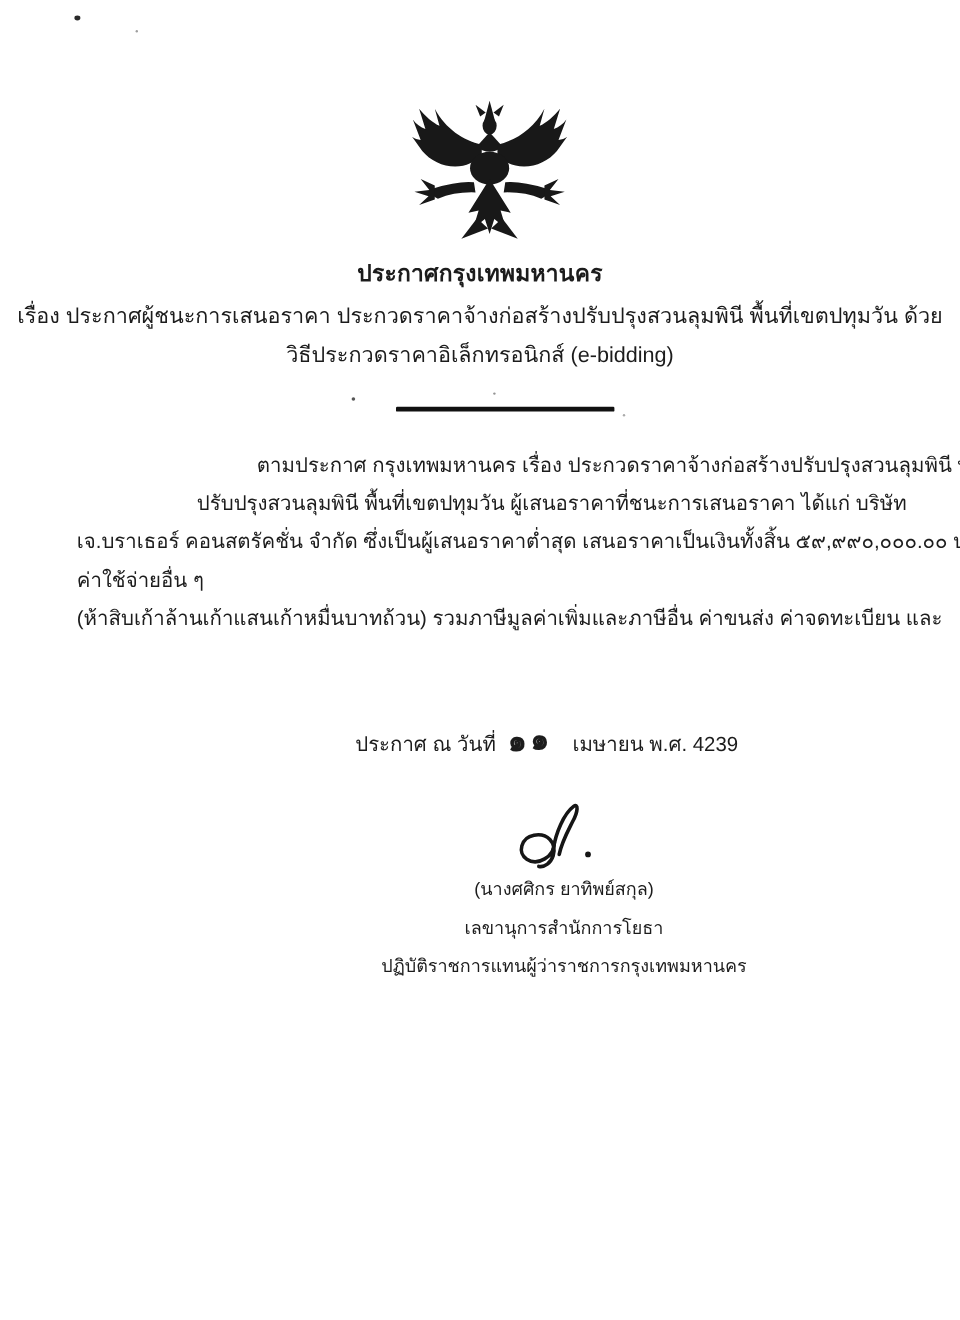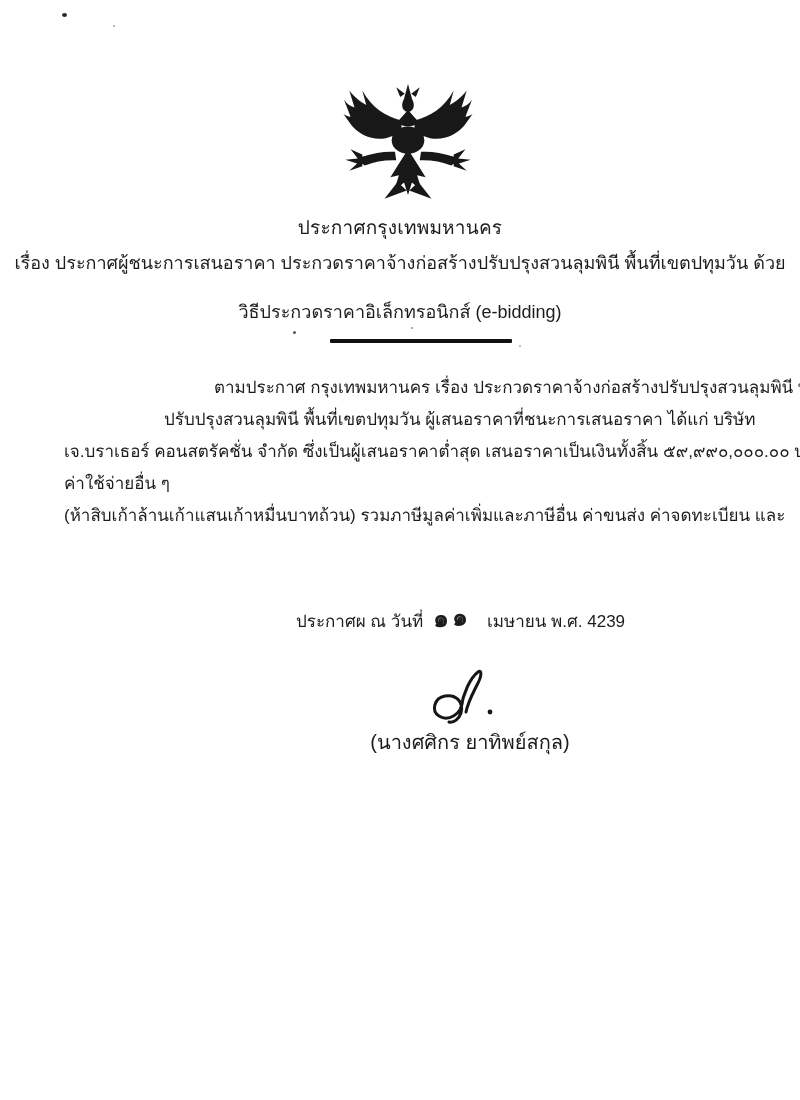--- a/index.html
+++ b/index.html
@@ -33,35 +33,35 @@
   }
   .emblem svg { width: 100%; height: 100%; }
 
   .doc-title {
     position: absolute;
     top: 212px;
     left: 0;
     width: 100%;
     text-align: center;
     font-size: 19px;
-    font-weight: 400;
+    font-weight: 700;
     white-space: nowrap;
     letter-spacing: .2px;
   }
   .subject-line {
     position: absolute;
     left: 0;
     width: 100%;
     text-align: center;
     font-size: 18px;
     font-weight: 400;
     white-space: nowrap;
   }
   .subject-1 { top: 248px; }
-  .subject-2 { top: 281px; margin-top: 16px; }
+  .subject-2 { top: 281px; }
 
   .divider {
     position: absolute;
     top: 339px;
     left: 330px;
     width: 182px;
     height: 4px;
     background: #111111;
     border-radius: 1px;
   }
@@ -103,21 +103,21 @@
     height: 58px;
   }
   .signature svg { width: 100%; height: 100%; }
 
   .sig-block {
     position: absolute;
     left: 270px;
     top: 726px;
     width: 400px;
     text-align: center;
-    font-size: 20px;
+    font-size: 15px;
     line-height: 32px;
   }
   .sig-block div { white-space: nowrap; }
 </style>
 </head>
 <body>
 
 <div class="page">
 
   <div class="speck s1"></div>
@@ -167,28 +167,30 @@
 
   <div class="body-text">
     <div class="line indent-a">ตามประกาศ กรุงเทพมหานคร เรื่อง ประกวดราคาจ้างก่อสร้างปรับปรุงสวนลุมพินี พื้นที่เขต</div>
     <div class="line indent-b">ปรับปรุงสวนลุมพินี พื้นที่เขตปทุมวัน ผู้เสนอราคาที่ชนะการเสนอราคา ได้แก่ บริษัท</div>
     <div class="line">เจ.บราเธอร์ คอนสตรัคชั่น จำกัด ซึ่งเป็นผู้เสนอราคาต่ำสุด เสนอราคาเป็นเงินทั้งสิ้น ๕๙,๙๙๐,๐๐๐.๐๐ บาท</div>
     <div class="line">ค่าใช้จ่ายอื่น ๆ</div>
     <div class="line">(ห้าสิบเก้าล้านเก้าแสนเก้าหมื่นบาทถ้วน) รวมภาษีมูลค่าเพิ่มและภาษีอื่น ค่าขนส่ง ค่าจดทะเบียน และ</div>
   </div>
 
   <div class="date-line">
-    <span>ประกาศผ  ณ  วันที่</span><span class="handwritten-day">๑๑</span><span>เมษายน พ.ศ. 4239</span>
+    <span>ประกาศ  ณ  วันที่</span><span class="handwritten-day">๑๑</span><span>เมษายน พ.ศ. 4239</span>
   </div>
 
   <div class="signature">
     <svg viewBox="0 0 84 58" xmlns="http://www.w3.org/2000/svg" fill="none" stroke="#161616" stroke-width="3" stroke-linecap="round" stroke-linejoin="round">
       <path d="M38 34 C38 46 24 54 15 48 C7 43 10 30 21 28 C32 26 40 34 37 45 C35 51 30 55 25 54"></path>
       <path d="M37 40 C39 26 46 10 54 4 C58 1 58 8 53 17 C49 25 44 34 42 44"></path>
       <circle cx="66" cy="44" r="2.4" fill="#161616" stroke="none"></circle>
     </svg>
   </div>
 
   <div class="sig-block">
     <div>(นางศศิกร ยาทิพย์สกุล)</div>
+    <div>เลขานุการสำนักการโยธา</div>
+    <div>ปฏิบัติราชการแทนผู้ว่าราชการกรุงเทพมหานคร</div>
   </div>
 
 </div>
 
 </body></html>

